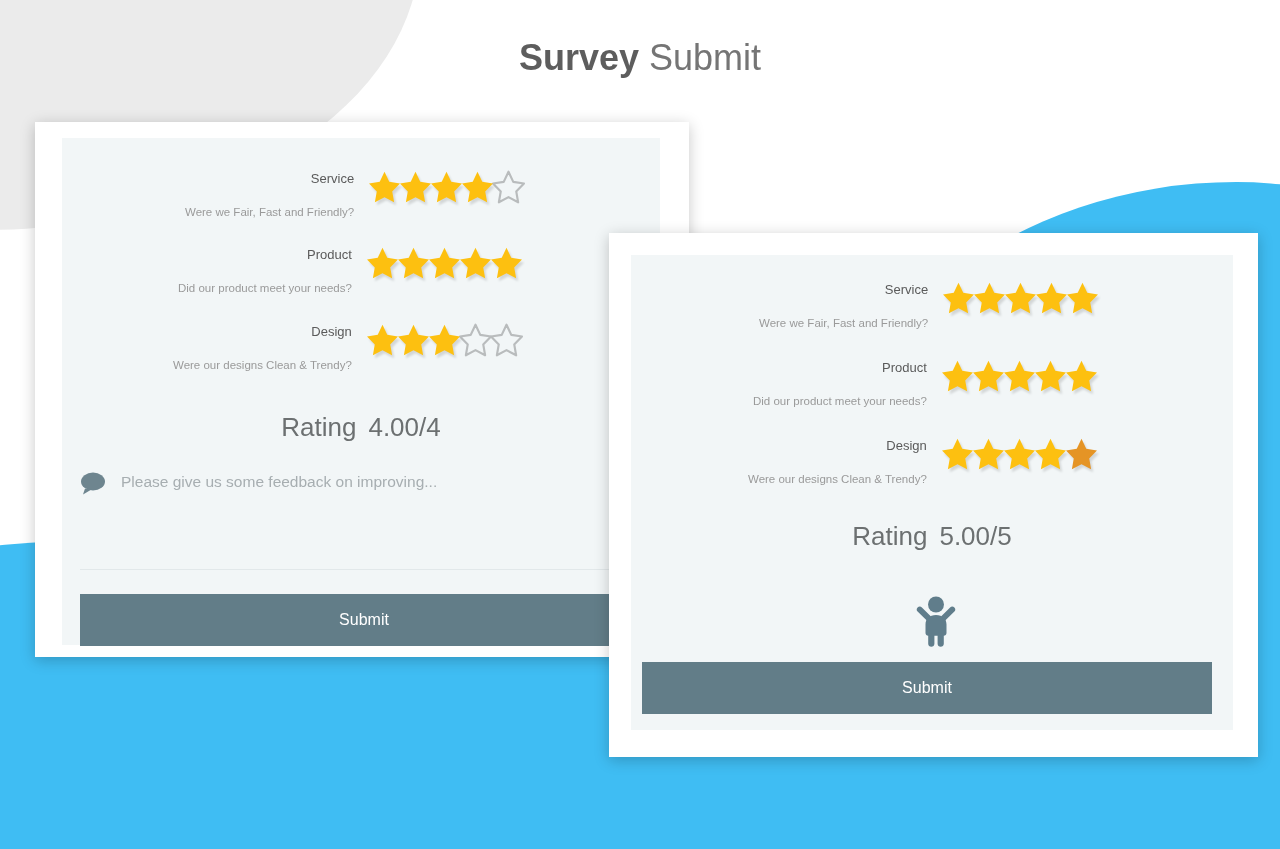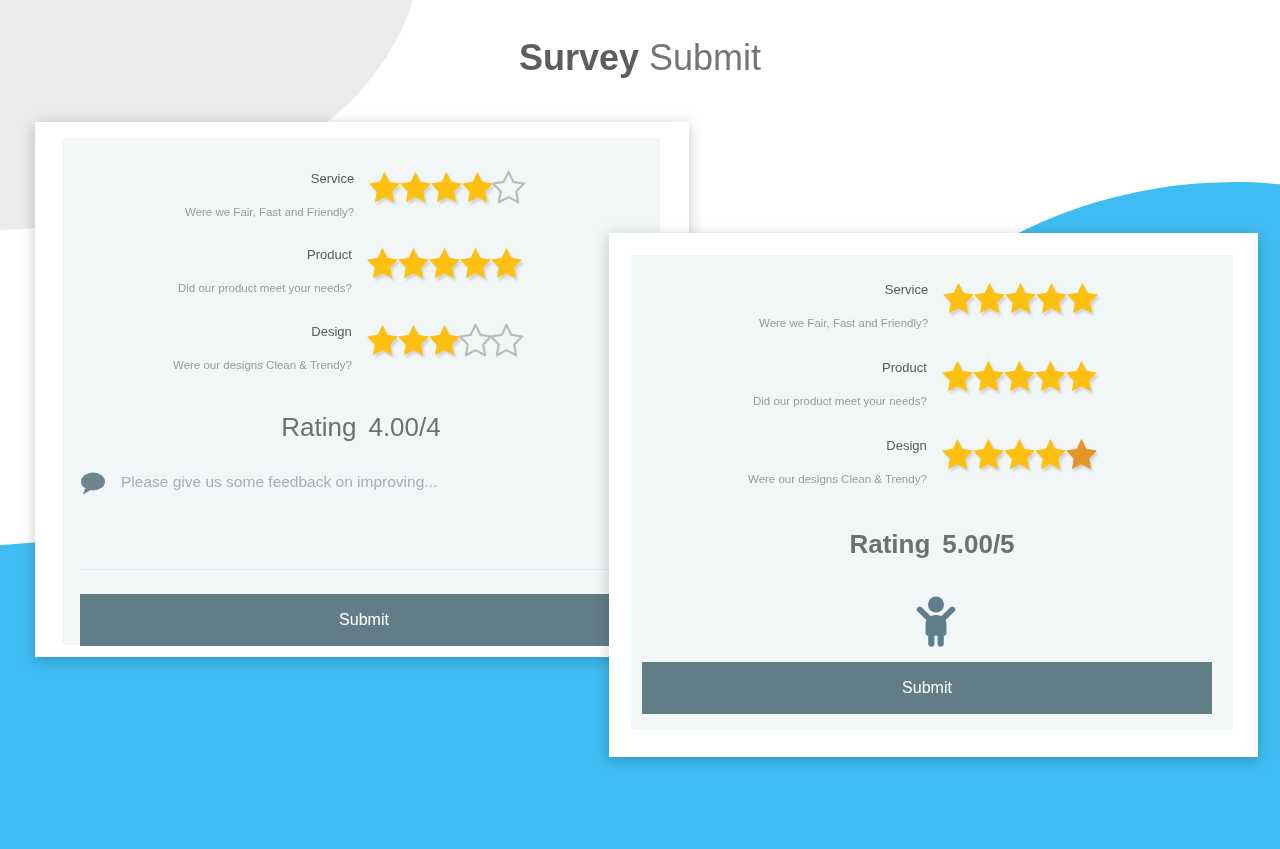--- a/index.html
+++ b/index.html
@@ -355,21 +355,21 @@
               </svg>
             </span>
             <span class="star hover">
               <svg viewBox="0 0 52 52" width="35" height="35">
                 <path d="M26 2.5 L33.1 17.6 L49 20 L37.5 31.8 L40.3 48 L26 40.3 L11.7 48 L14.5 31.8 L3 20 L18.9 17.6 Z" fill="#e59425" stroke="none"></path>
               </svg>
             </span>
           </div>
       </div>
 
-      <div class="rating-total" style="left:0; top:274px; width:602px;font-weight:bold;">
+      <div class="rating-total" style="left:0; top:266px; width:602px;">
         <span>Rating</span><span class="rt-gap"></span><span>5.00/5</span>
       </div>
 
       <div class="cheer-icon" style="left:283px; top:340px;">
         <svg viewBox="0 0 44 52" width="44" height="52" aria-hidden="true">
           <circle cx="22" cy="9.5" r="8" fill="#607d8b"></circle>
           <path d="M22 20 c-6.5 0 -10.5 3.6 -10.5 9.5 l0 8.5 c0 1.6 1.2 2.8 2.7 2.8 l0 7.9 c0 1.8 1.4 3.1 3.1 3.1 c1.7 0 3.1 -1.4 3.1 -3.1 l0 -7.9 l3.2 0 l0 7.9 c0 1.8 1.4 3.1 3.1 3.1 c1.7 0 3.1 -1.4 3.1 -3.1 l0 -7.9 c1.5 0 2.7 -1.2 2.7 -2.8 l0 -8.5 c0 -5.9 -4 -9.5 -10.5 -9.5 z" fill="#607d8b"></path>
           <path d="M12.8 25.6 L3.6 16.6 c-1.2 -1.2 -1.2 -3.1 0 -4.2 c1.2 -1.2 3.1 -1.2 4.3 0 l9.1 9 z" fill="#607d8b"></path>
           <path d="M31.2 25.6 L40.4 16.6 c1.2 -1.2 1.2 -3.1 0 -4.2 c-1.2 -1.2 -3.1 -1.2 -4.3 0 l-9.1 9 z" fill="#607d8b"></path>
         </svg>

